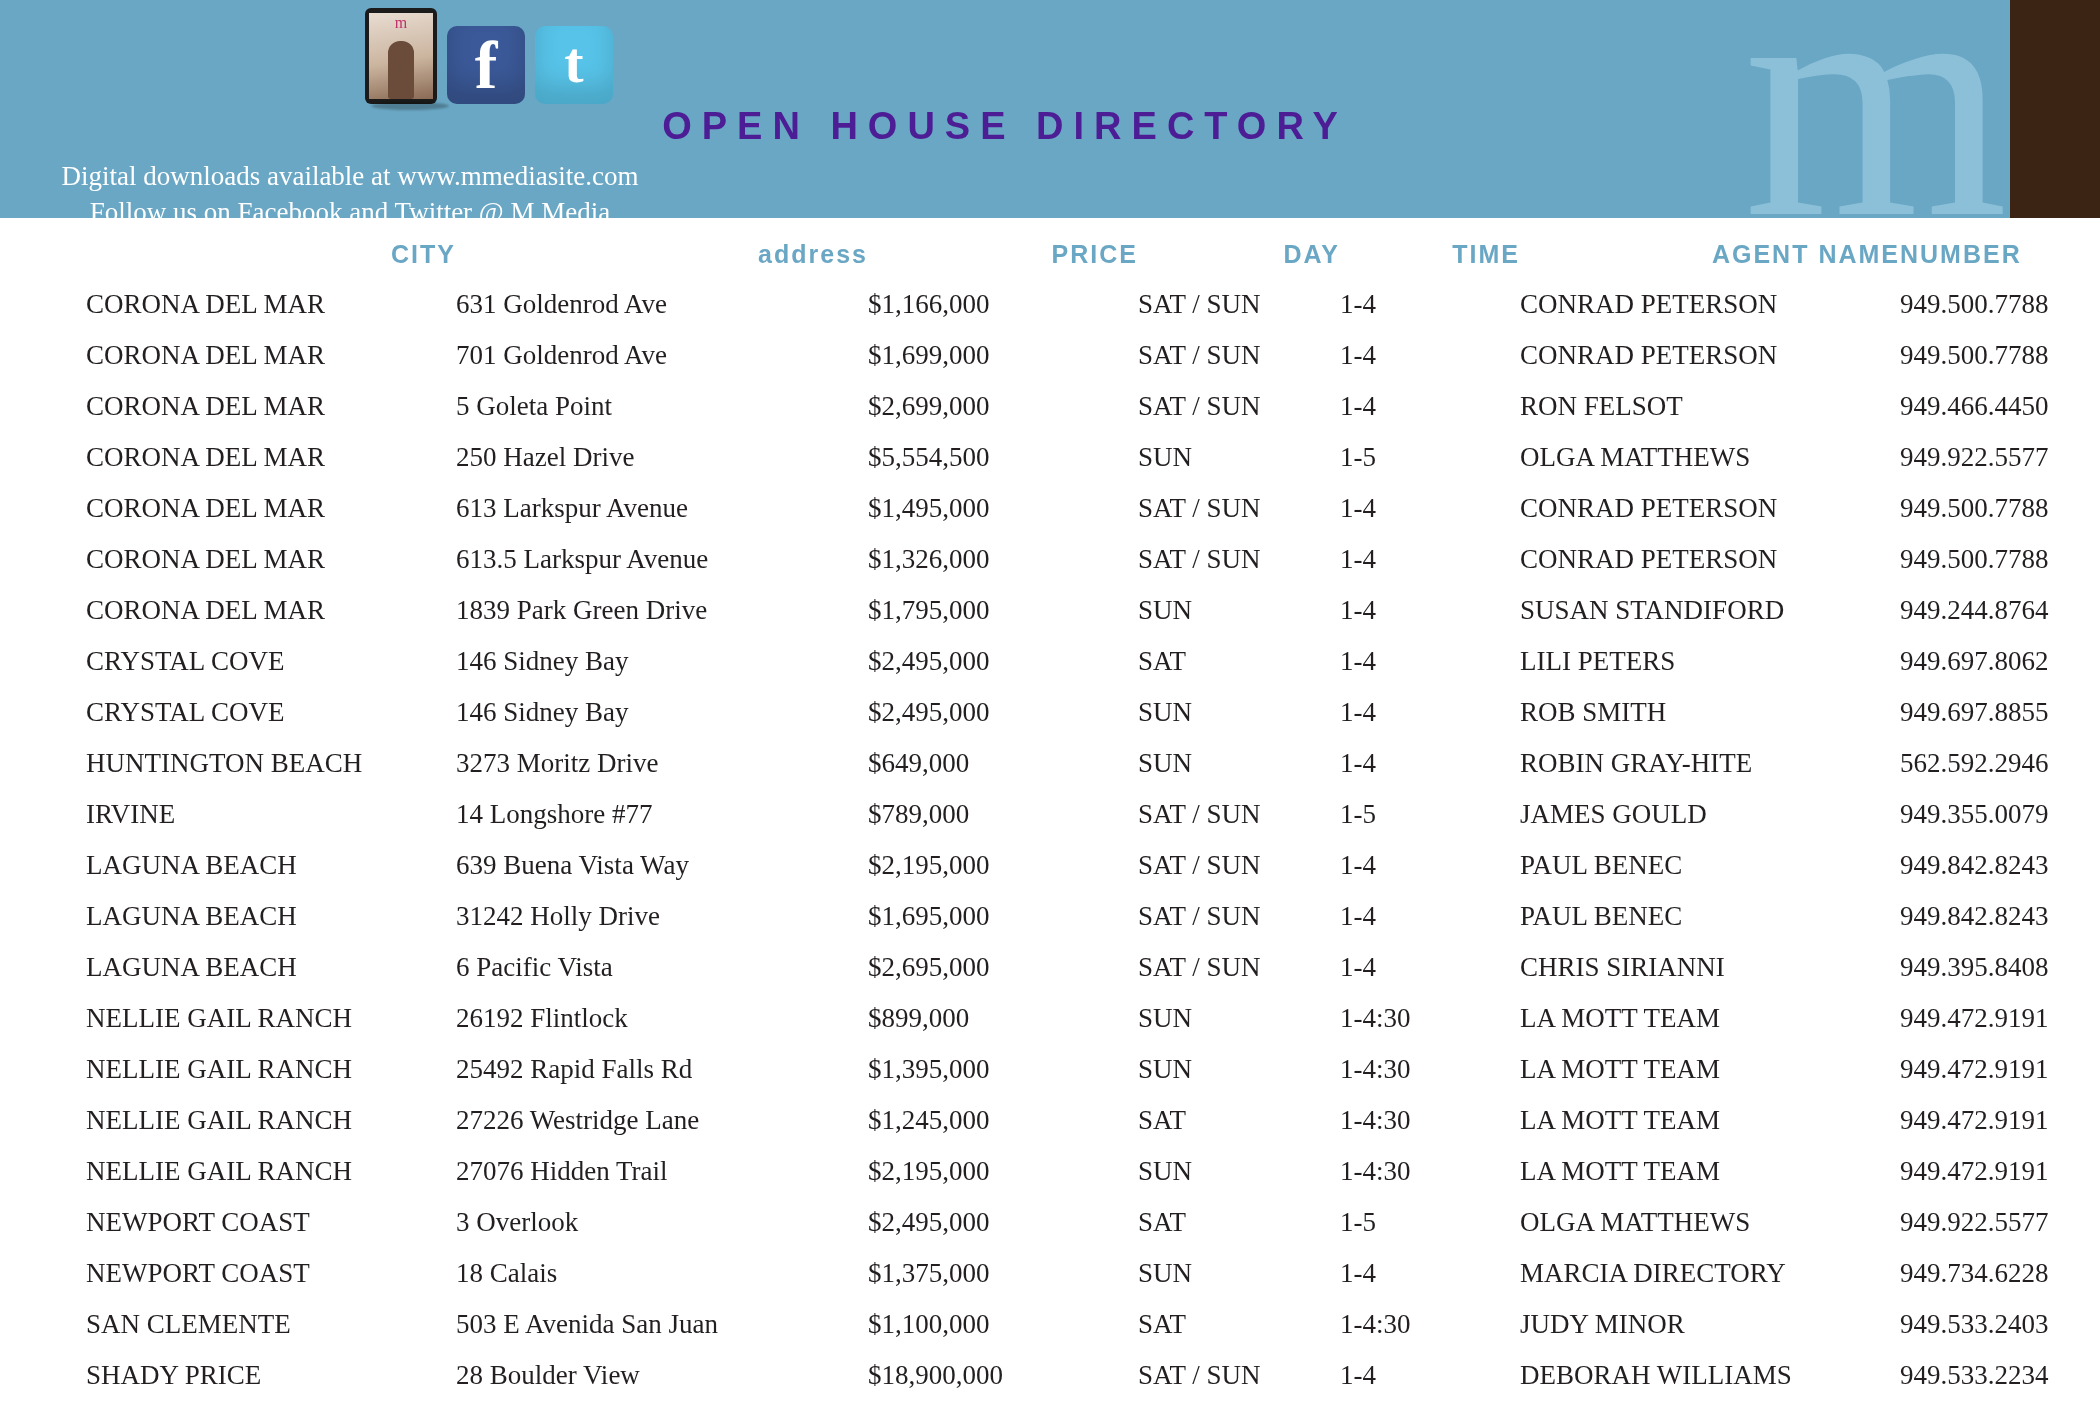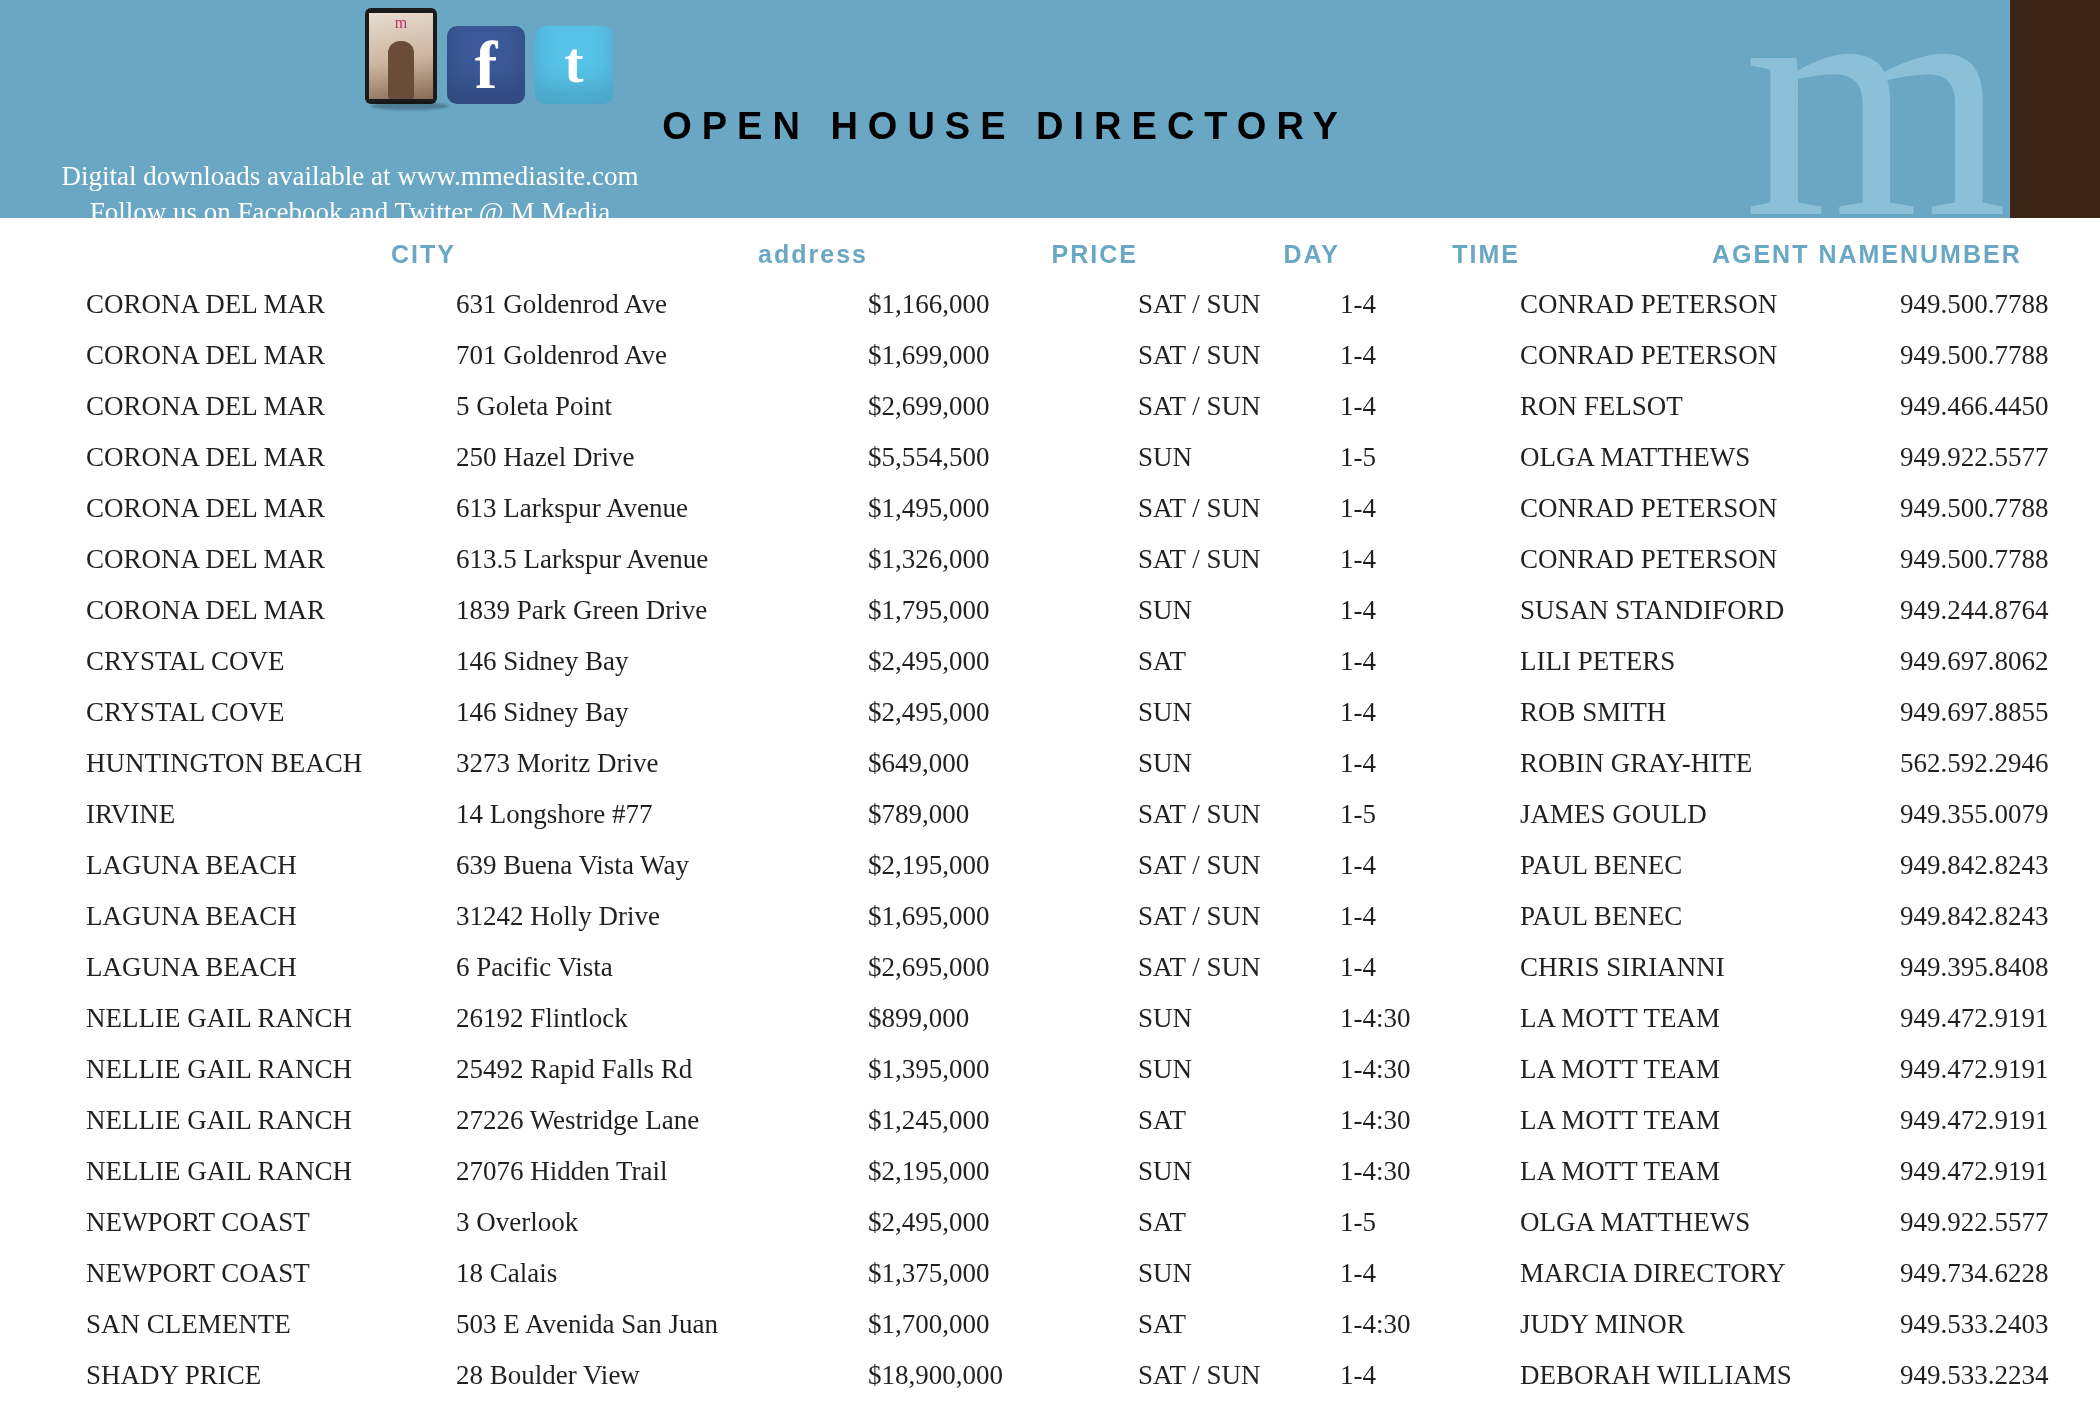--- a/index.html
+++ b/index.html
@@ -44,21 +44,21 @@
   .header-title {
     position: absolute;
     left: 0;
     right: 90px;
     top: 105px;
     text-align: center;
     font-family: "Liberation Sans", sans-serif;
     font-weight: bold;
     font-size: 38px;
     letter-spacing: 10px;
-    color: #000000;
+    color: #4c1d95;
   }
   .social-row {
     position: absolute;
     left: 365px;
     top: 8px;
     display: flex;
     align-items: flex-end;
     gap: 10px;
   }
   .mag-cover {
@@ -431,21 +431,21 @@
           <td>18 Calais</td>
           <td>$1,375,000</td>
           <td>SUN</td>
           <td>1-4</td>
           <td>MARCIA DIRECTORY</td>
           <td class="num">949.734.6228</td>
         </tr>
         <tr>
           <td>SAN CLEMENTE</td>
           <td>503 E Avenida San Juan</td>
-          <td>$1,700,000</td>
+          <td>$1,100,000</td>
           <td>SAT</td>
           <td>1-4:30</td>
           <td>JUDY MINOR</td>
           <td class="num">949.533.2403</td>
         </tr>
         <tr>
           <td>SHADY PRICE</td>
           <td>28 Boulder View</td>
           <td>$18,900,000</td>
           <td>SAT / SUN</td>

